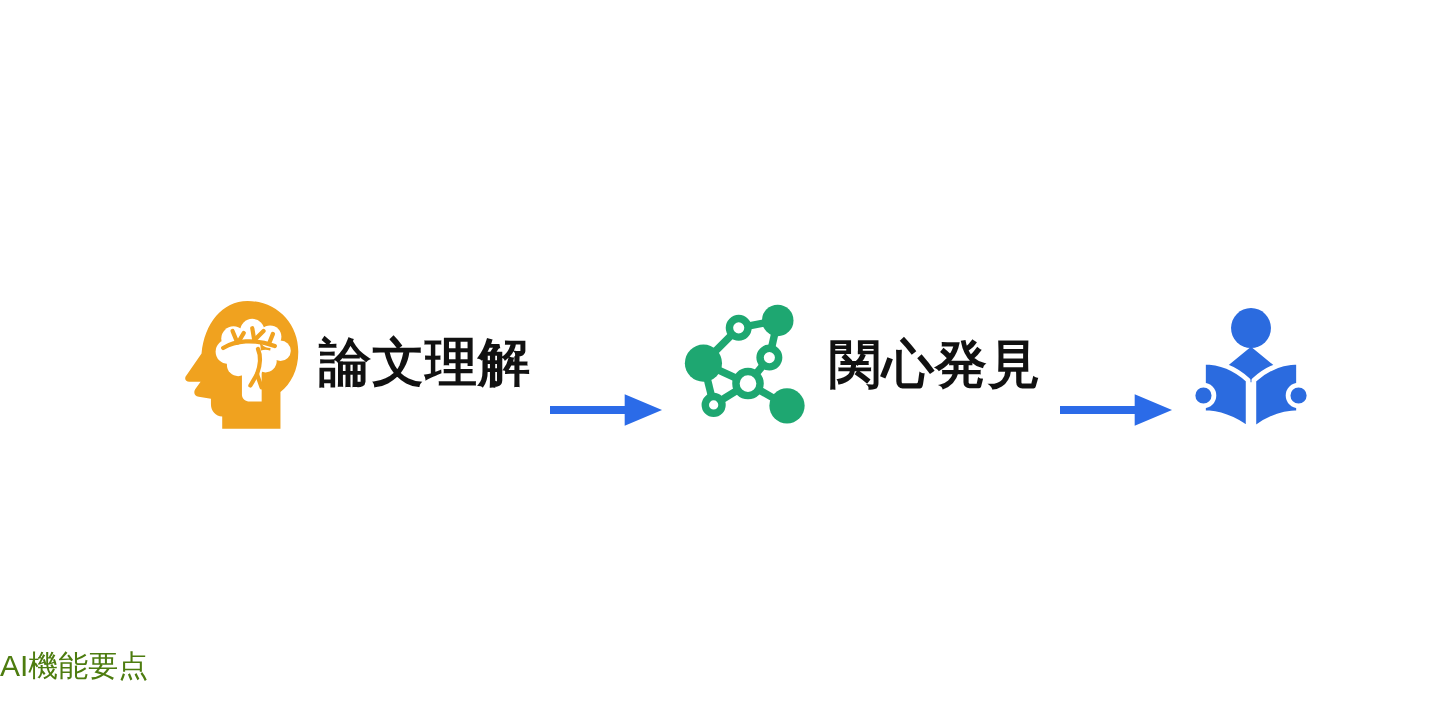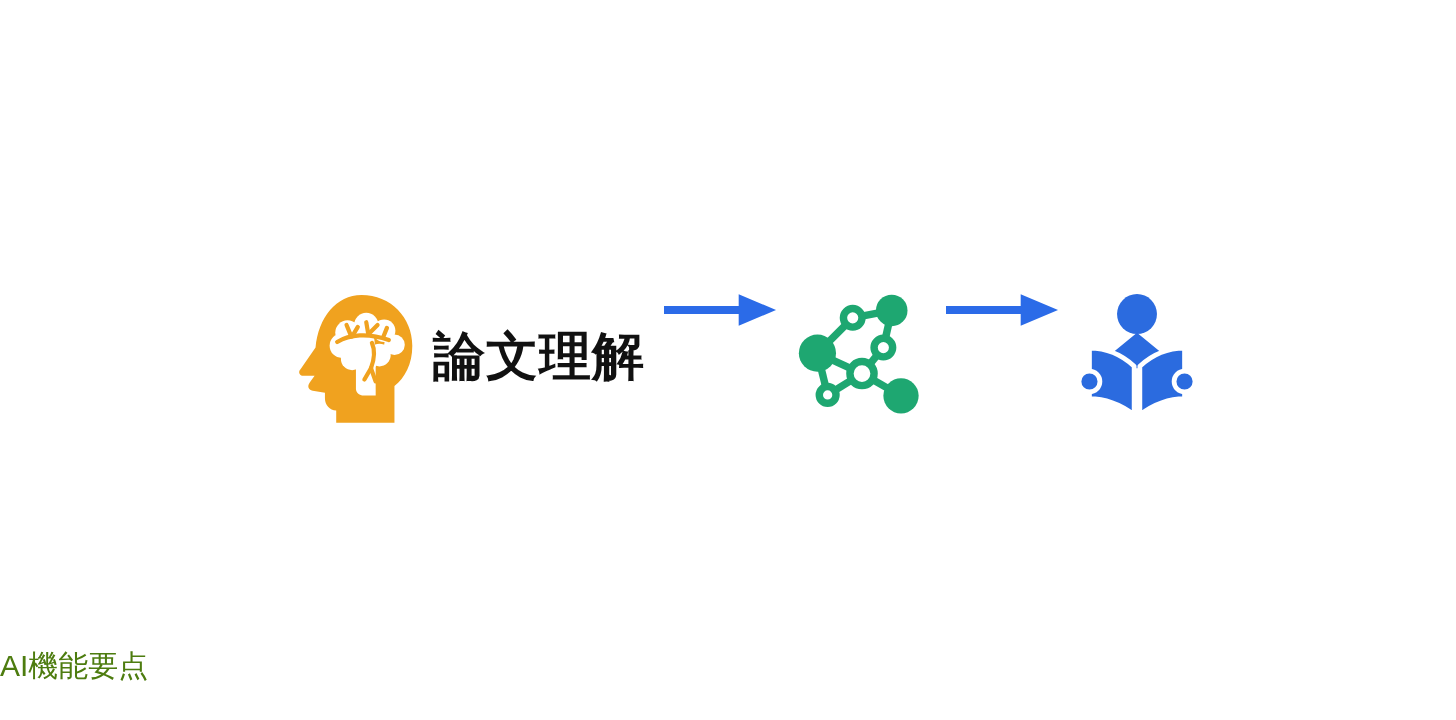--- a/index.html
+++ b/index.html
@@ -15,21 +15,21 @@
     font-family: "Liberation Sans", "DejaVu Sans", sans-serif;
   }
   .diagram-row {
     position: absolute;
     left: 0;
     right: 0;
     top: 290px;
     height: 140px;
     display: flex;
     justify-content: center;
-    align-items: flex-start;
+    align-items: flex-end;
     padding-left: 32px;
   }
   .step {
     display: flex;
     align-items: center;
   }
   .step-icon {
     display: inline-flex;
     line-height: 0;
   }
@@ -119,20 +119,21 @@
           <circle cx="112" cy="114" r="19"></circle>
         </g>
         <g fill="#ffffff" stroke="currentColor" stroke-width="8">
           <circle cx="60" cy="30" r="10"></circle>
           <circle cx="93" cy="62" r="10"></circle>
           <circle cx="70" cy="90" r="13"></circle>
           <circle cx="33" cy="113" r="9"></circle>
         </g>
       </svg>
     </span>
+    <span class="step-label">関心発見</span>
   </div>
 
   <span class="flow-arrow" style="color: rgb(43, 107, 232);">
     <svg width="114" height="40" viewBox="0 0 116 40" xmlns="http://www.w3.org/2000/svg">
       <polygon fill="currentColor" points="0,16 76,16 76,4 114,20 76,36 76,24 0,24"></polygon>
     </svg>
   </span>
 
   <div class="step">
     <span class="step-icon" style="color: rgb(43, 107, 223);">

